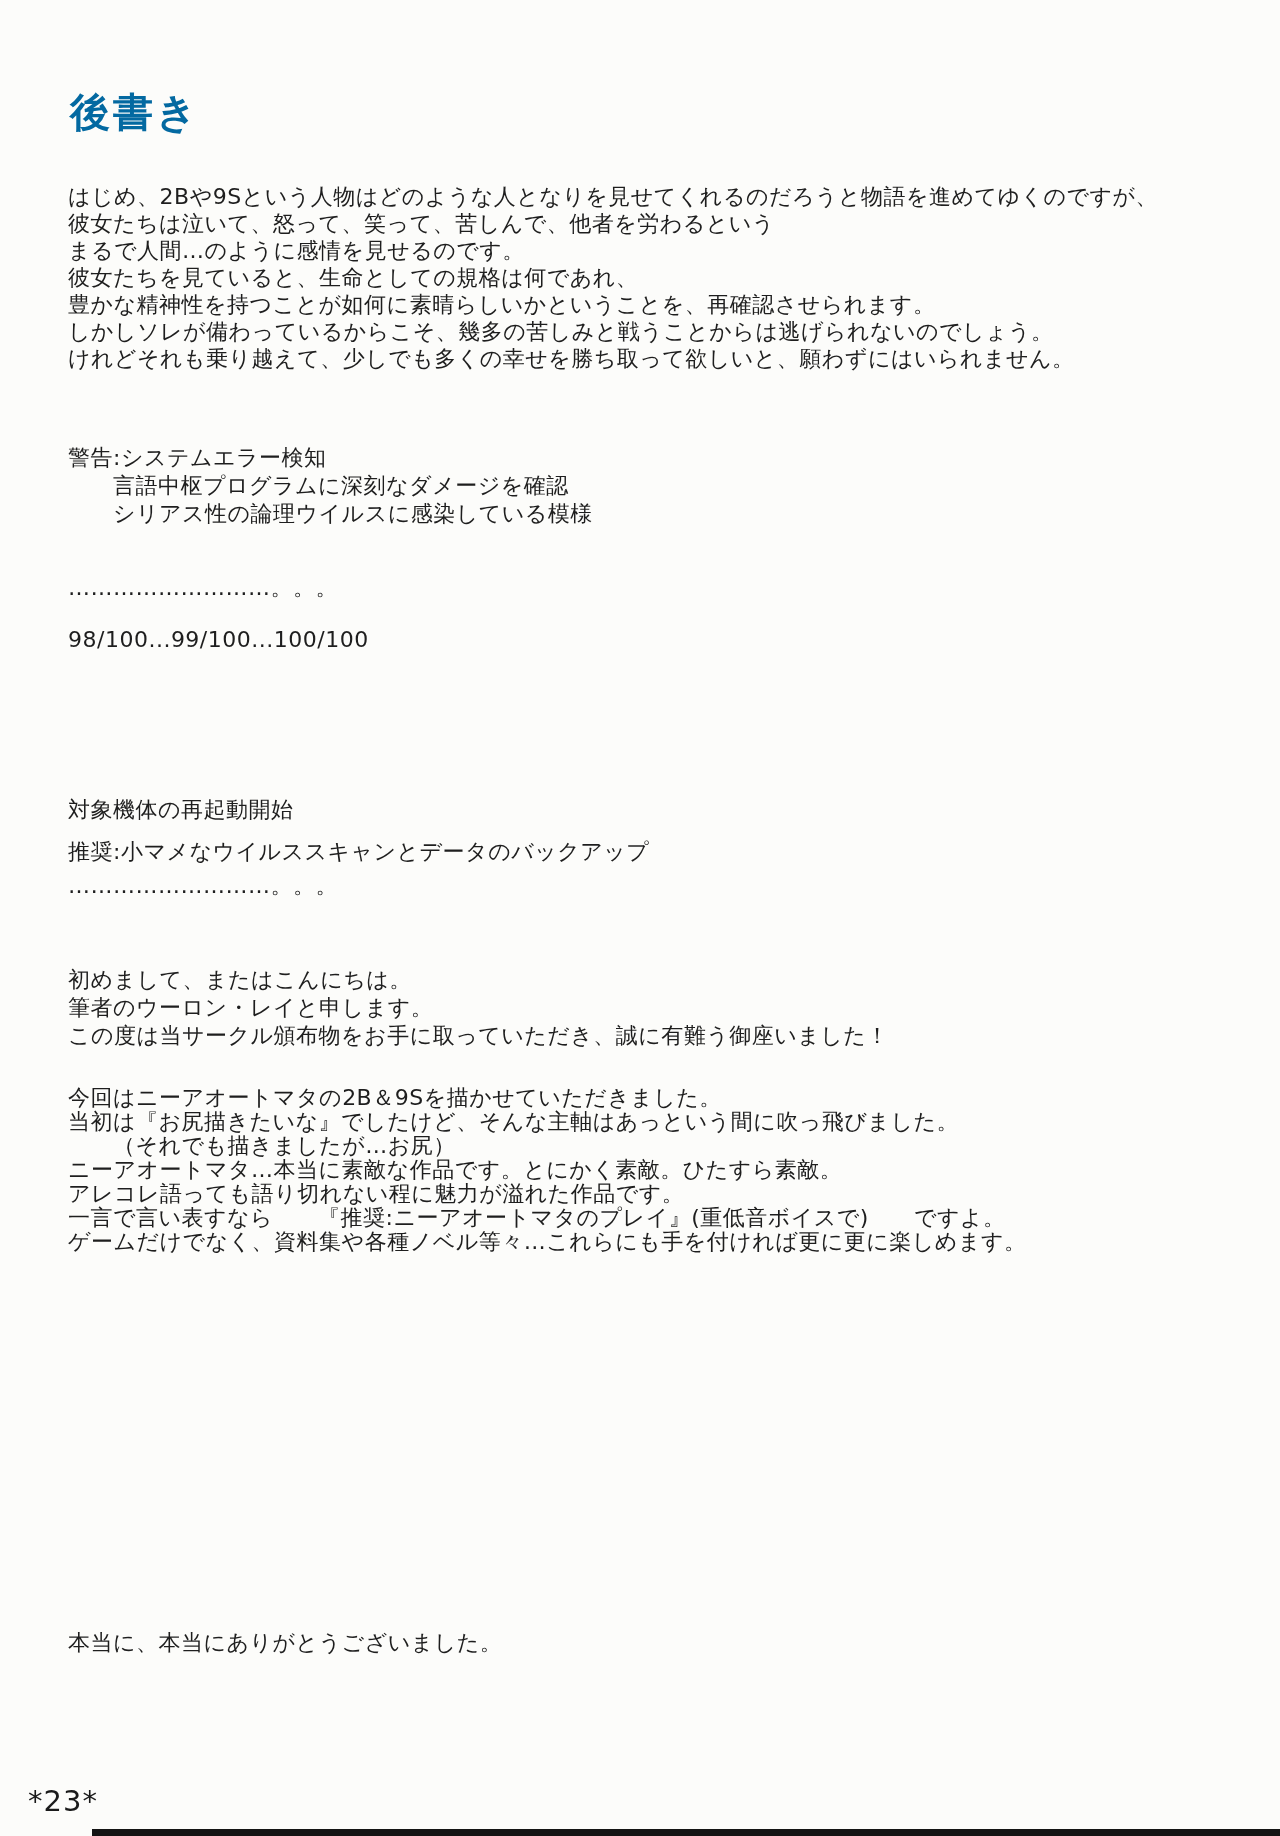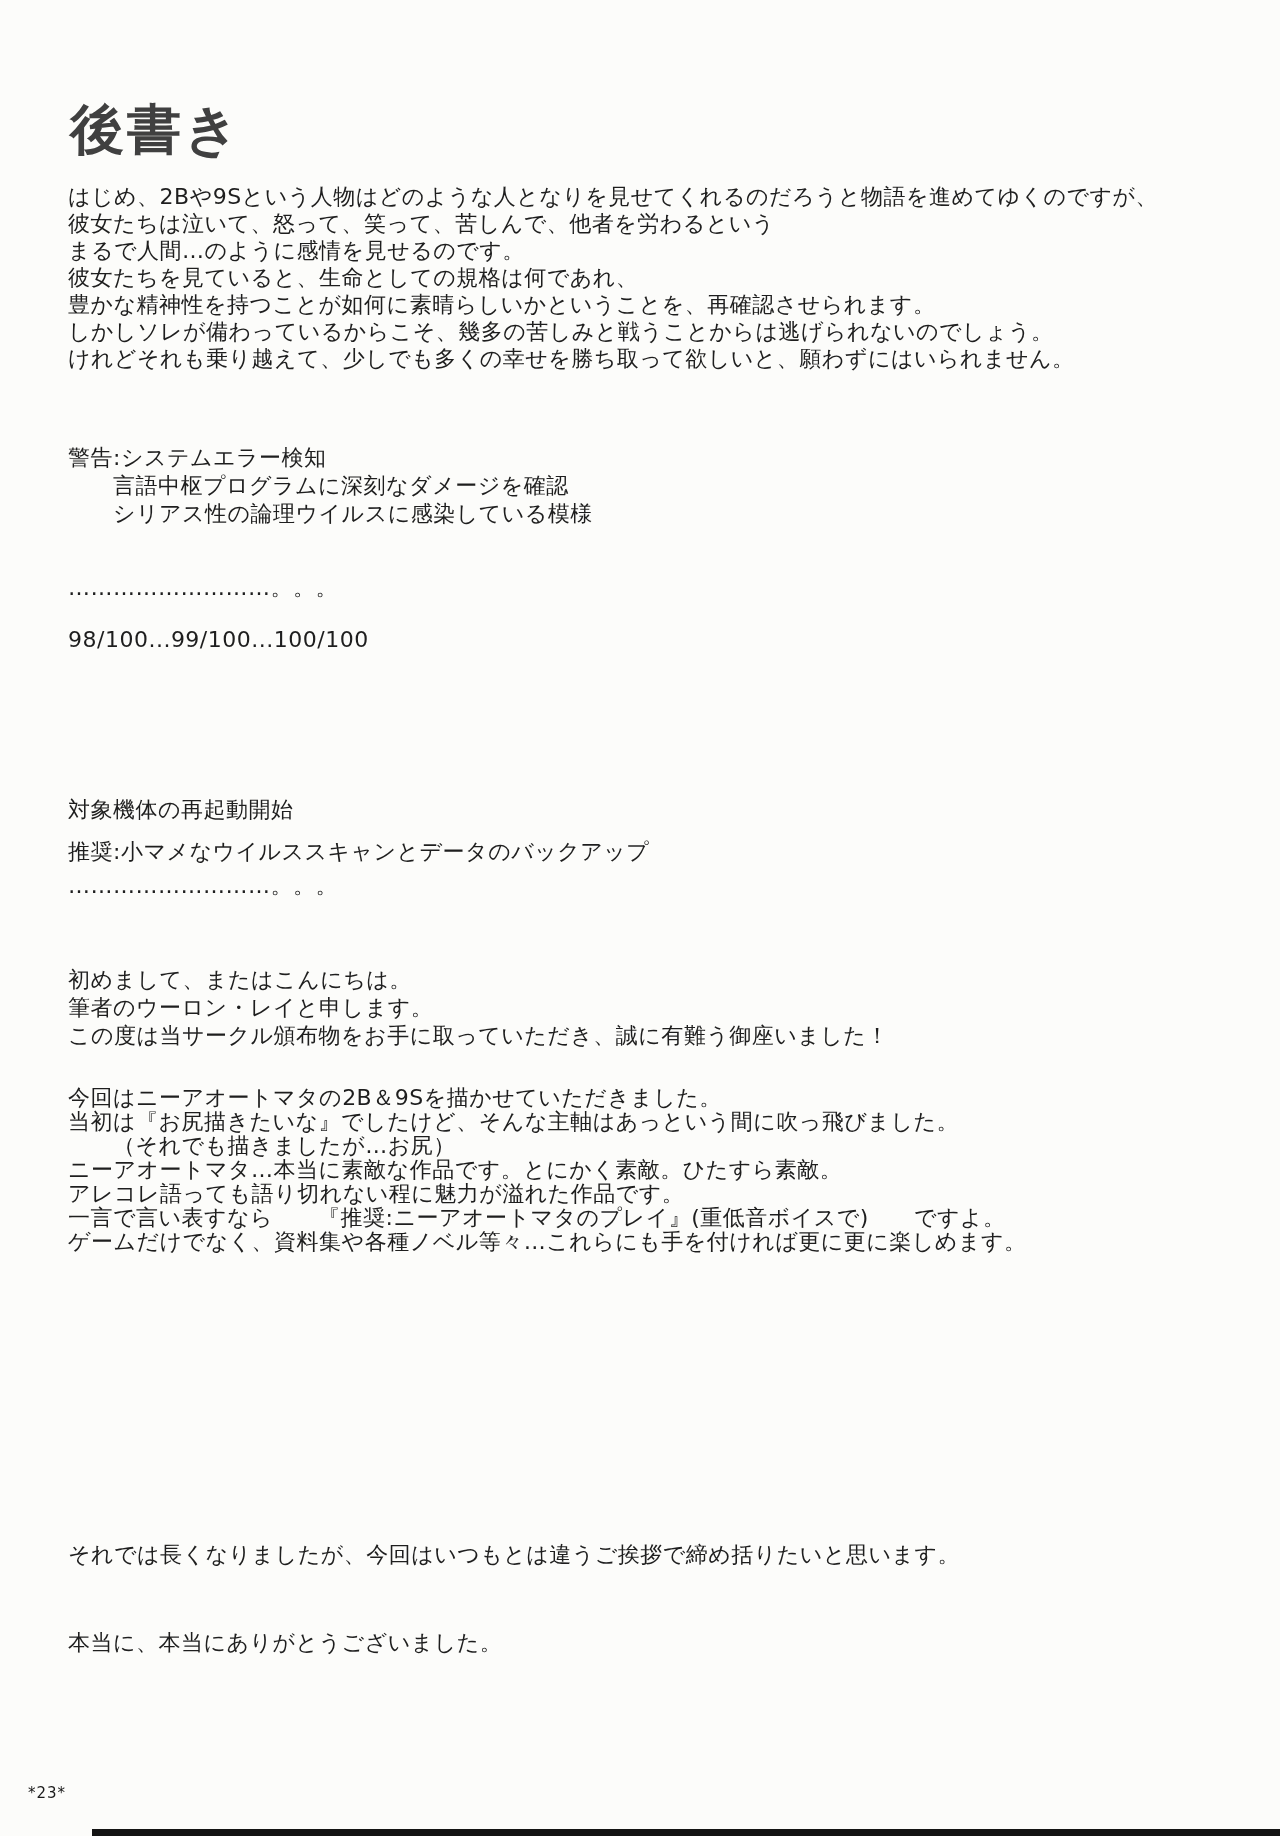--- a/index.html
+++ b/index.html
@@ -14,24 +14,24 @@
     margin: 0 auto;
     background: #fcfcfa;
     overflow: hidden;
     font-family: "DejaVu Sans", "Liberation Sans", sans-serif;
     color: #1e1e1e;
   }
   .page-title {
     position: absolute;
     top: 58px;
     left: 70px;
-    font-size: 54px;
+    font-size: 40px;
     font-weight: bold;
     letter-spacing: 3px;
-    color: #404040;
+    color: #0369a1;
   }
   .block {
     position: absolute;
     left: 68px;
     font-size: 22px;
     white-space: pre-line;
     letter-spacing: 0.5px;
   }
   .lh27 { line-height: 27px; }
   .lh28 { line-height: 28px; }
@@ -48,21 +48,21 @@
   .b-greeting   { top: 966px;  }
   .b-nier       { top: 1086px; }
   .b-circles    { top: 1268px; }
   .b-playmore   { top: 1402px; }
   .b-closing    { top: 1541px; }
   .b-thanks     { top: 1629px; }
   .page-number {
     position: absolute;
     left: 28px;
     top: 1784px;
-    font-size: 15px;
+    font-size: 29px;
     color: #1a1a1a;
     letter-spacing: 1px;
   }
   .bottom-scan-bar {
     position: absolute;
     left: 92px;
     right: 0;
     bottom: 0;
     height: 7px;
     background: #141414;
@@ -106,21 +106,20 @@
   <div class="block lh24 b-nier">今回はニーアオートマタの2B＆9Sを描かせていただきました。
 当初は『お尻描きたいな』でしたけど、そんな主軸はあっという間に吹っ飛びました。
 　　（それでも描きましたが…お尻）
 ニーアオートマタ…本当に素敵な作品です。とにかく素敵。ひたすら素敵。
 アレコレ語っても語り切れない程に魅力が溢れた作品です。
 一言で言い表すなら　　『推奨:ニーアオートマタのプレイ』(重低音ボイスで)　　ですよ。
 ゲームだけでなく、資料集や各種ノベル等々…これらにも手を付ければ更に更に楽しめます。</div>
 
 
 
-  <div class="block lh28 b-closing">それでは長くなりましたが、今回はいつもとは違うご挨拶で締め括りたいと思います。</div>
 
   <div class="block lh28 b-thanks">本当に、本当にありがとうございました。</div>
 
   <div class="page-number">*23*</div>
 
   <div class="bottom-scan-bar"></div>
 
 </div>
 
 </body></html>

